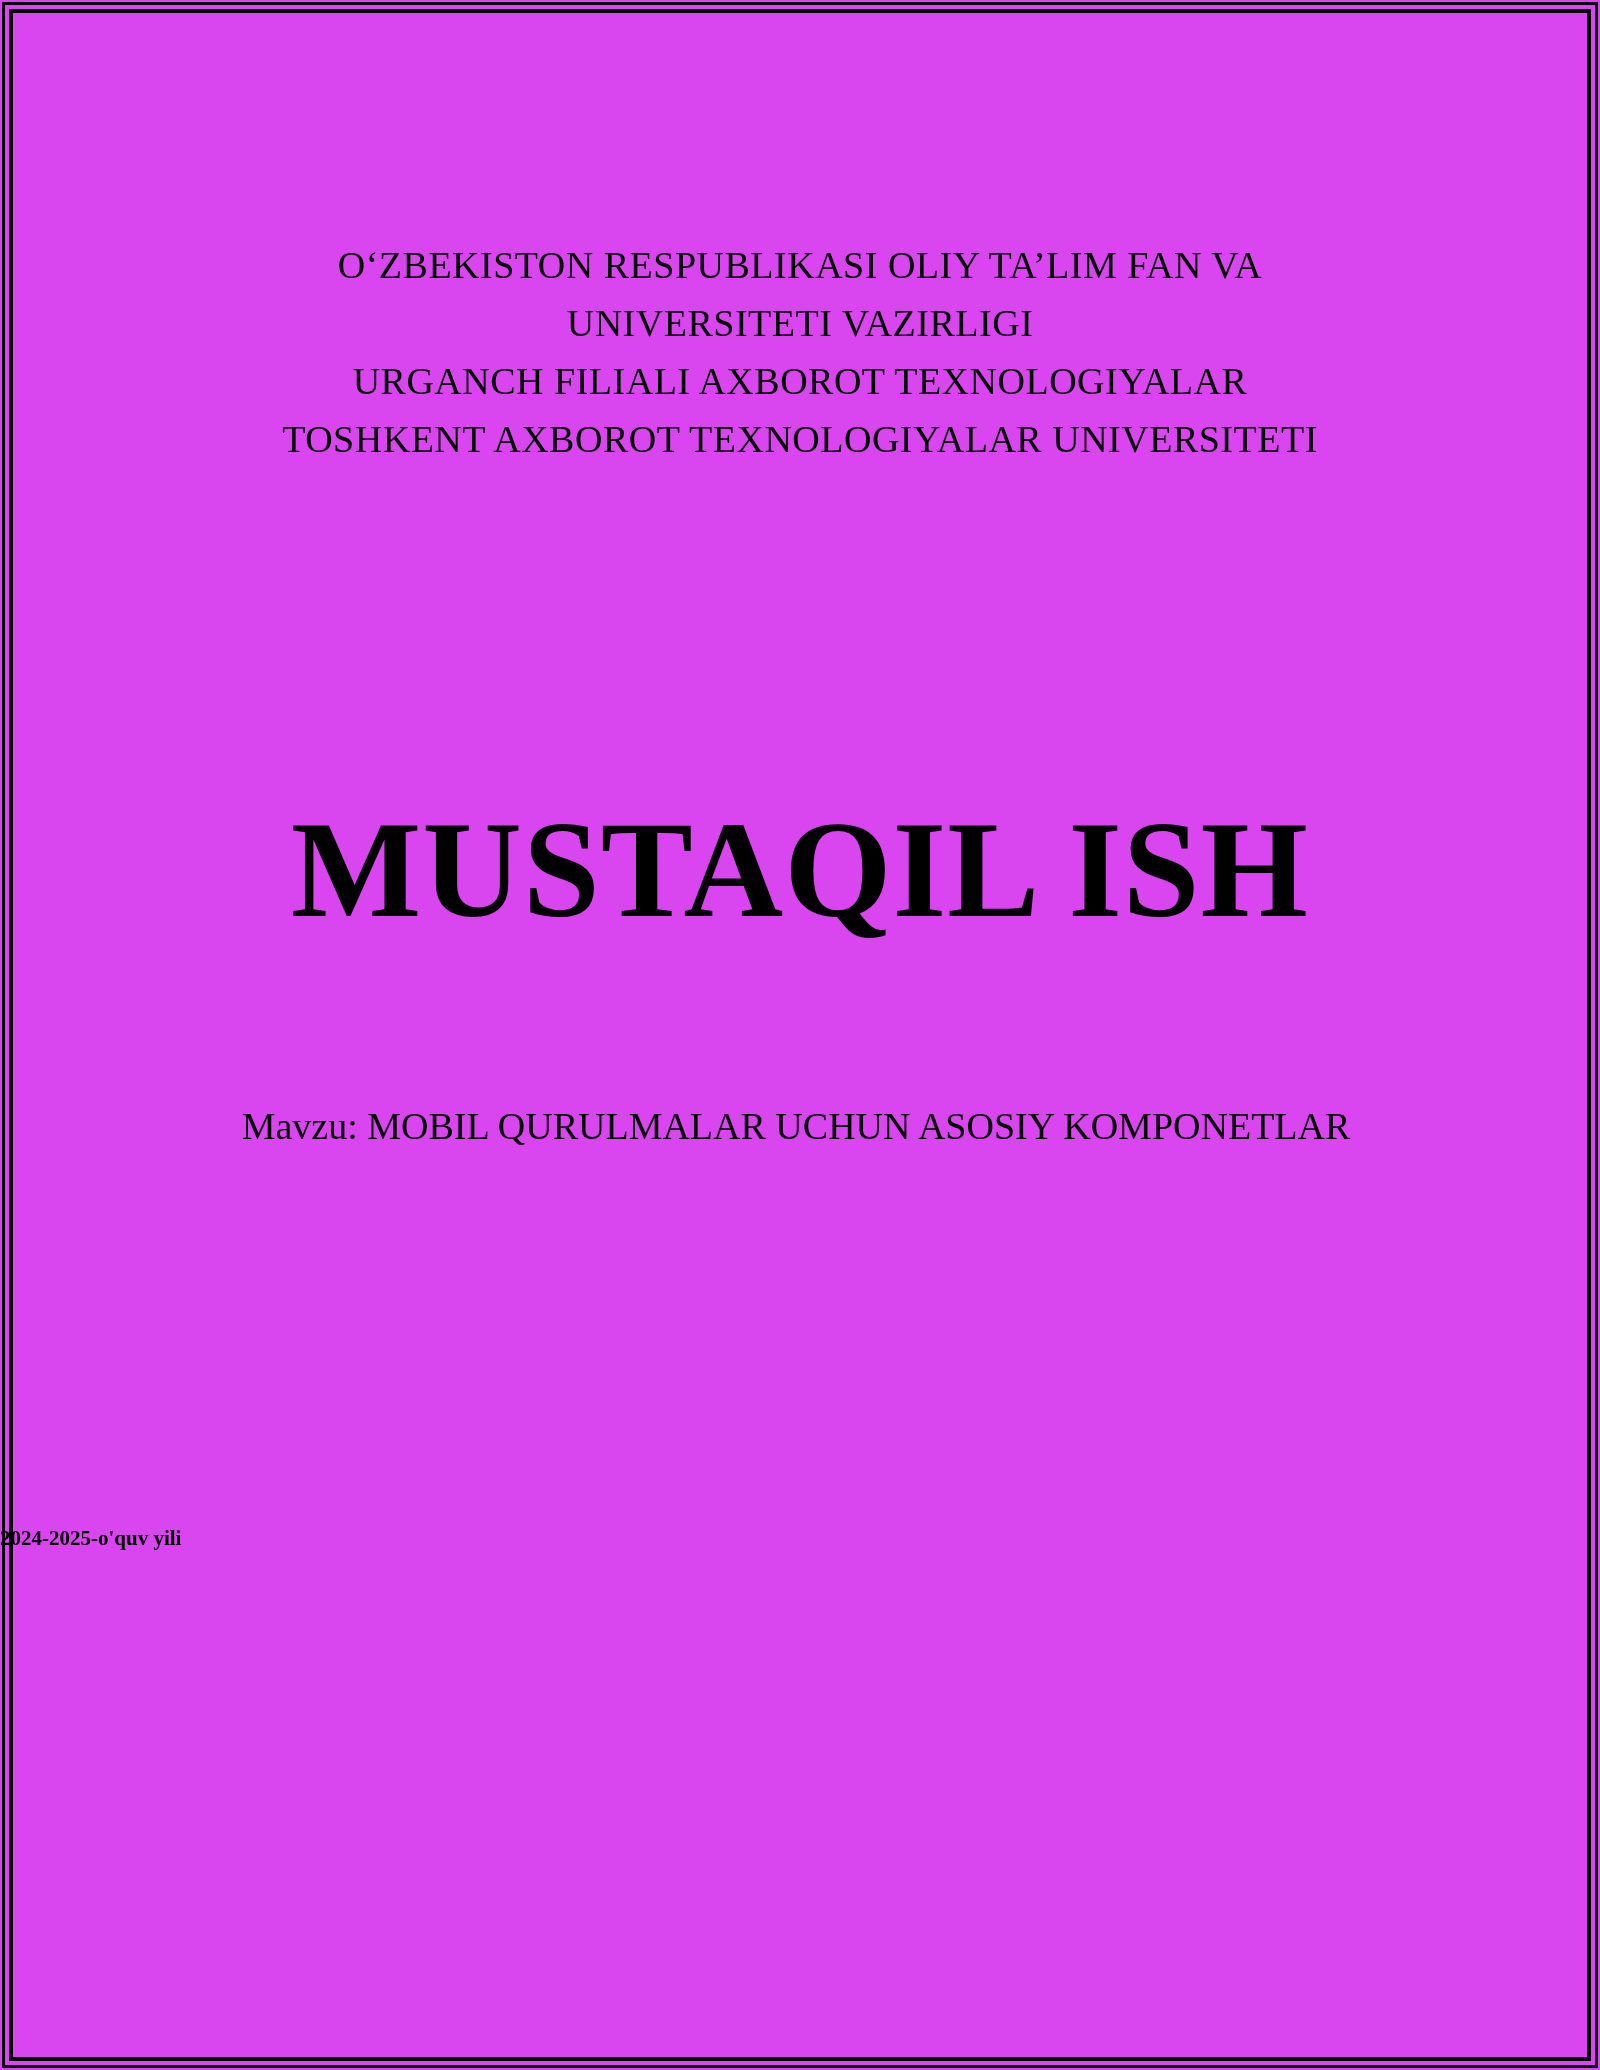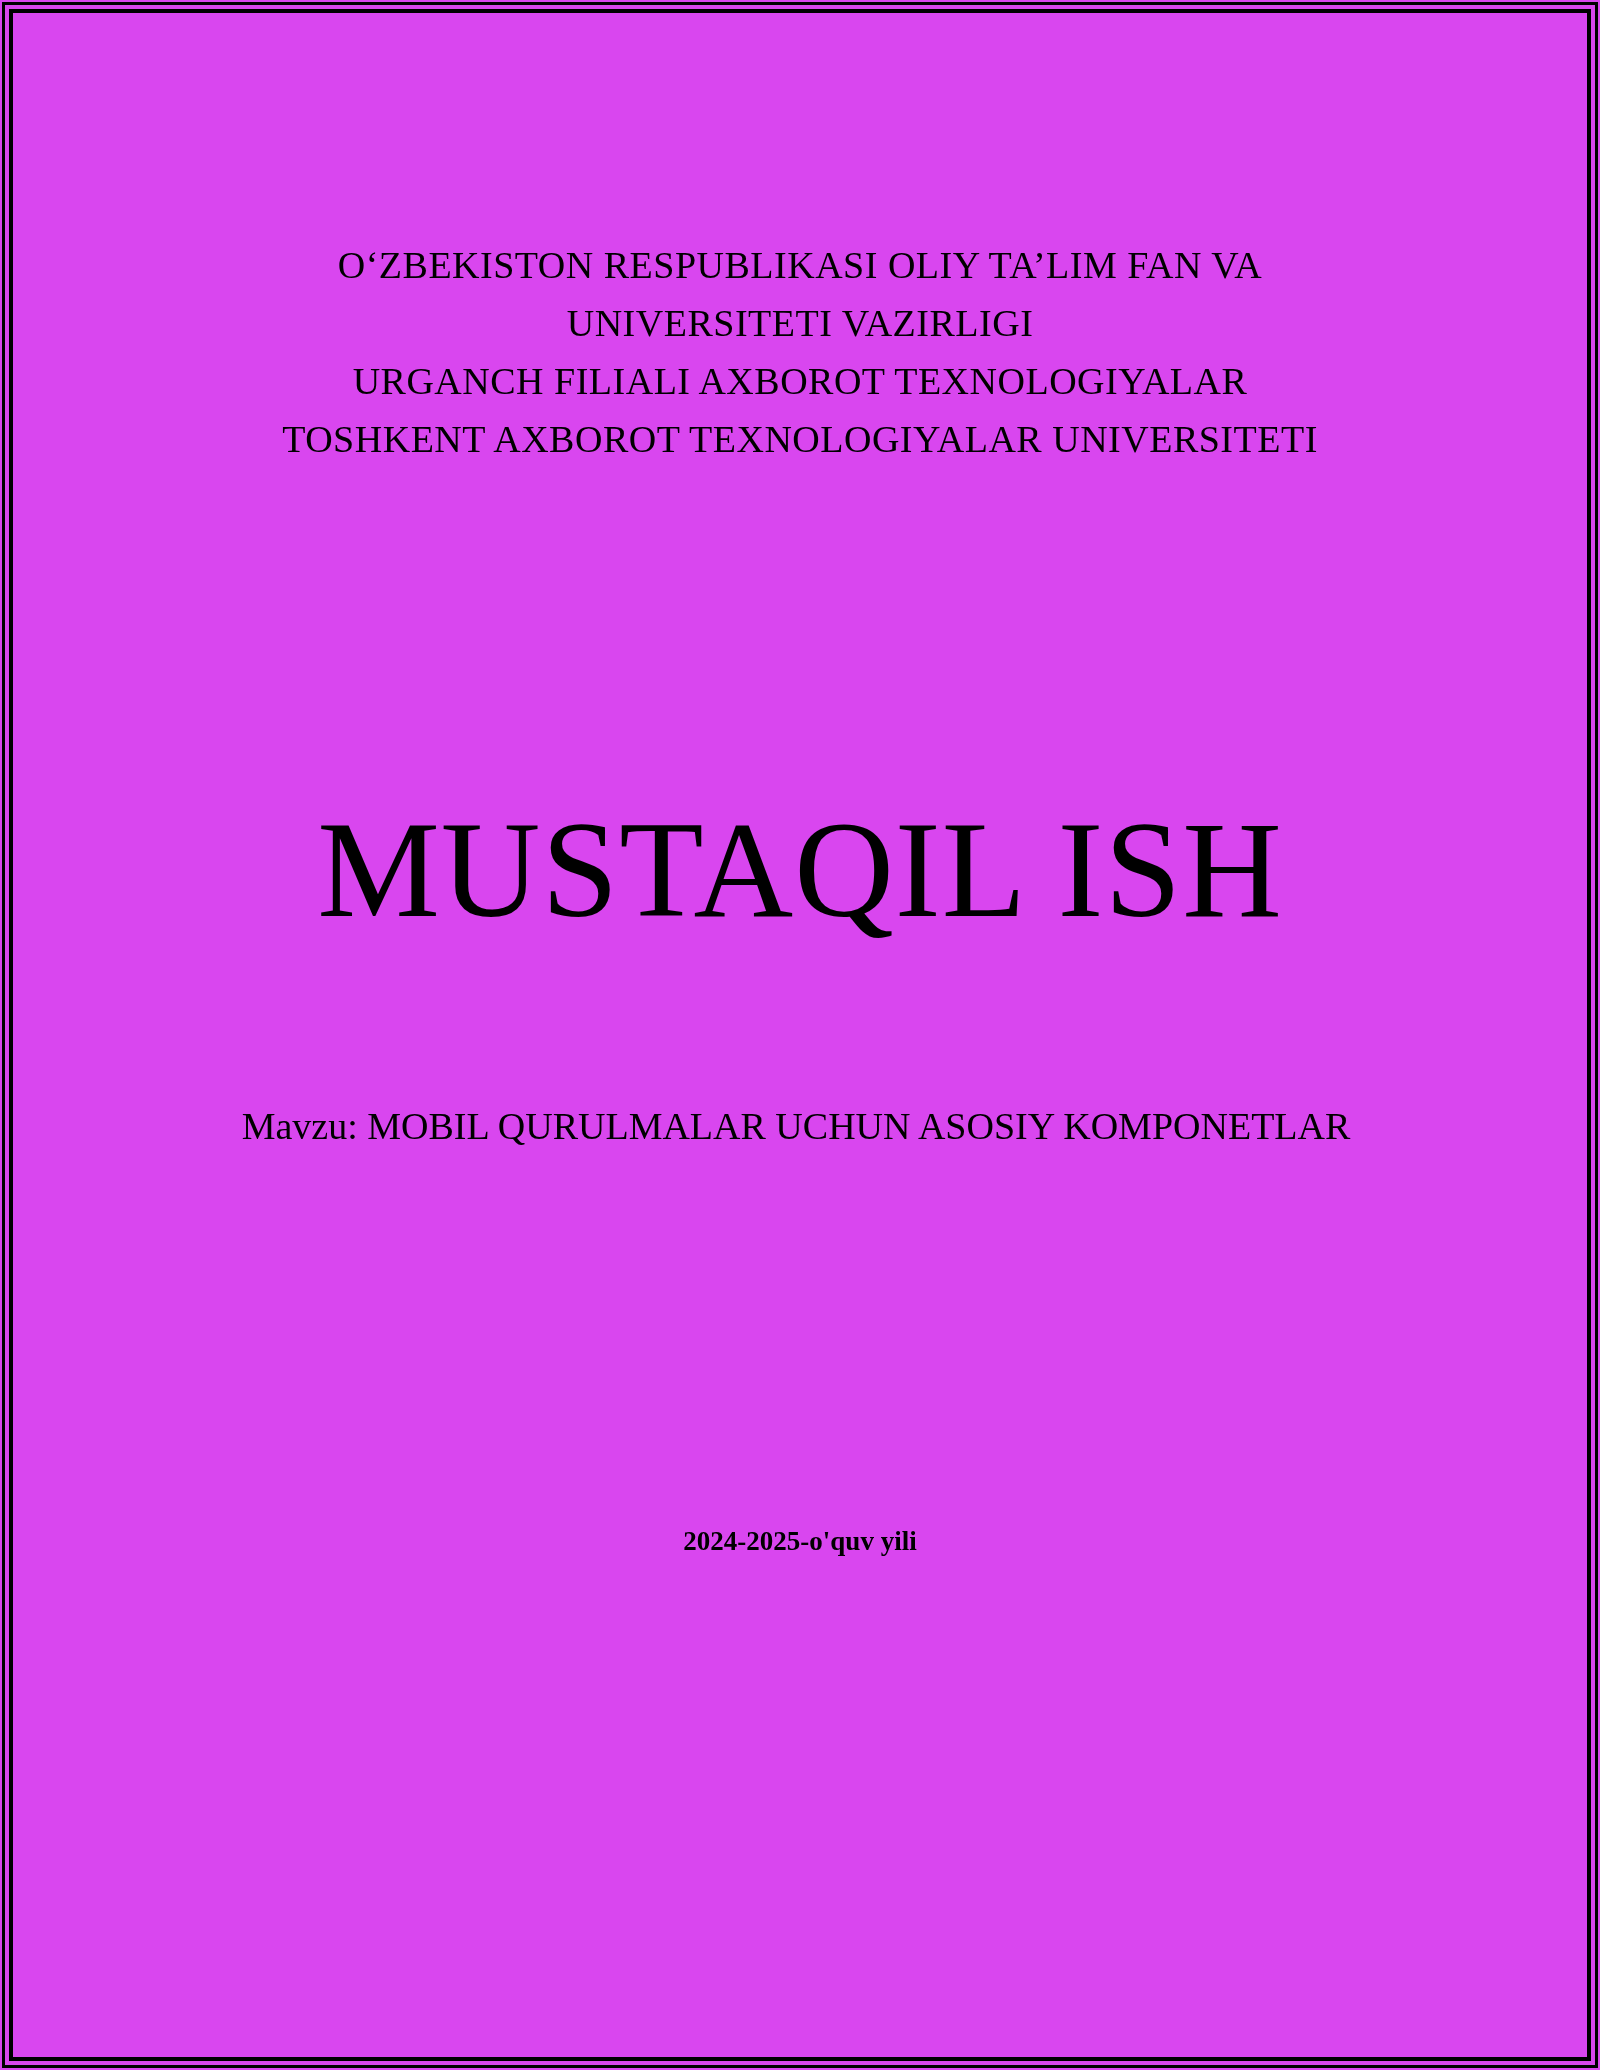--- a/index.html
+++ b/index.html
@@ -41,40 +41,39 @@
     white-space: nowrap;
   }
   .title {
     position: absolute;
     top: 790px;
     left: 0;
     right: 0;
     margin: 0;
     text-align: center;
     font-size: 138px;
-    font-weight: normal;
+    font-weight: bold;
     letter-spacing: 1px;
     white-space: nowrap;
   }
   .subtitle {
     position: absolute;
     top: 1104px;
     left: 52px;
     right: 60px;
     text-align: center;
     font-size: 38px;
     white-space: nowrap;
   }
   .year {
     position: absolute;
     top: 1526px;
     left: 0;
     right: 0;
-    text-align: center;
-    font-size: 27px;
+    font-size: 21px;
     font-weight: bold;
     white-space: nowrap;
   }
 </style>
 </head>
 <body>
 
 <div class="page">
   <div class="frame-outer"></div>
   <div class="frame-inner"></div>

